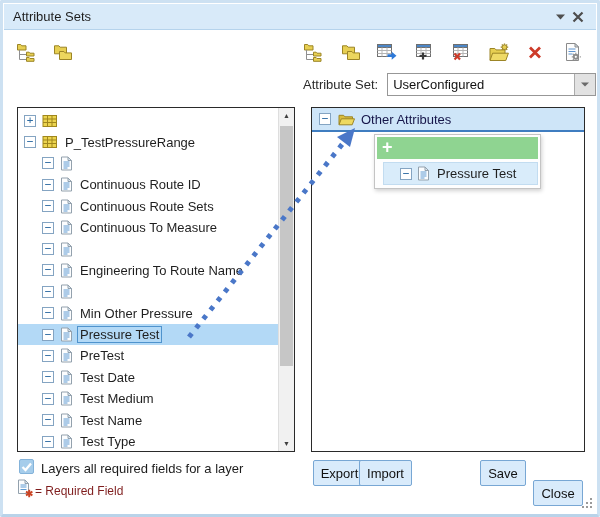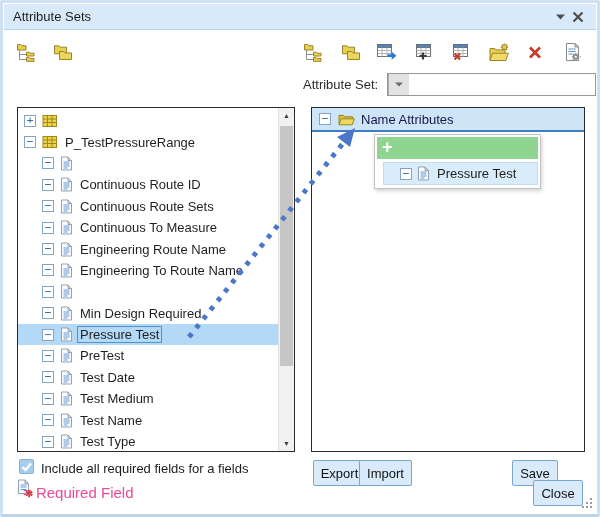--- a/index.html
+++ b/index.html
@@ -46,27 +46,27 @@
          box-shadow:1px 2px 4px rgba(0,0,0,.18);padding:2px;z-index:5;}
   .ghost-green{height:22px;background:#8fd491;color:#fff;font-size:18px;font-weight:bold;line-height:21px;padding-left:5px;}
   .ghost-row{margin:3px 0 1px 6px;height:23px;background:#d9ecfa;border:1px solid #c2dcf0;box-sizing:border-box;
              display:flex;align-items:center;padding-left:16px;font-size:13px;color:#1f1f1f;}
   .ghost-row .expander{margin-right:5px;}
   .arrow-overlay{position:absolute;left:0;top:0;width:600px;height:517px;z-index:20;pointer-events:none;}
   .checkbox{position:absolute;left:16px;top:456px;width:15px;height:15px;background:#a6cdeb;border:1px solid #84b3da;
             border-radius:2px;display:flex;align-items:center;justify-content:center;box-sizing:border-box;}
   .check-label{position:absolute;left:38px;top:458px;font-size:13px;color:#1c1c1c;}
   .legend-icon{position:absolute;left:14px;top:476px;display:flex;}
-  .legend-text{position:absolute;left:20px;top:481px;font-size:15px;color:#ec4899;}
+  .legend-text{position:absolute;left:32px;top:481px;font-size:12px;color:#7f1d1d;}
   .btn{position:absolute;top:457px;height:26px;background:#d9ebfb;border:1px solid #78a7d4;border-radius:2px;
        font-size:13px;color:#111;display:flex;align-items:center;justify-content:center;box-sizing:border-box;
        font-family:"Liberation Sans",sans-serif;}
   .btn-export{left:310px;width:53px;}
   .btn-import{left:356px;width:53px;}
-  .btn-save{left:477px;width:46px;margin-left:32px;}
+  .btn-save{left:477px;width:46px;}
   .btn-close{left:530px;width:50px;margin-top:20px;}
   .grip{position:absolute;right:4px;bottom:5px;}
 </style>
 </head>
 <body>
 
 <div class="dialog">
 
   <div class="titlebar">
     <span class="title">Attribute Sets</span>
@@ -165,20 +165,21 @@
             </g>
           </svg>
         </div>
       </div>
   </div>
 
 
   <div class="attrset">
     <span class="attrset-label">Attribute Set:</span>
     <div class="dropdown">
+      <span class="dropdown-value">UserConfigured</span>
       <span class="dropdown-btn">
           <svg width="8" height="5" viewBox="0 0 8 5">
             <polygon points="0,0.5 8,0.5 4,4.5" fill="#6a6a6a"></polygon>
           </svg>
         </span>
     </div>
   </div>
 
   <div class="panel panel-left">
     <div class="tree">
@@ -246,21 +247,20 @@
         </div>
         <div class="tree-row" style="padding-left: 24px;">
           <span class="expander">−</span>
           <span class="tree-icon">
             <svg width="13" height="15" viewBox="0 0 13 15">
               <path d="M1.5 1 h6.5 l3.5 3.5 v9.5 h-10 z" fill="#fcfdfe" stroke="#93a1ad"></path>
               <path d="M8 1 l3.5 3.5 H8 z" fill="#dbe7f1" stroke="#93a1ad"></path>
               <path d="M3.5 6 h6 M3.5 8 h6 M3.5 10 h6 M3.5 12 h4" stroke="#5e9ad2" fill="none"></path>
             </svg>
           </span>
-          <span class="tree-label">Engineering Route Name</span>
         </div>
         <div class="tree-row" style="padding-left: 24px;">
           <span class="expander">−</span>
           <span class="tree-icon">
             <svg width="13" height="15" viewBox="0 0 13 15">
               <path d="M1.5 1 h6.5 l3.5 3.5 v9.5 h-10 z" fill="#fcfdfe" stroke="#93a1ad"></path>
               <path d="M8 1 l3.5 3.5 H8 z" fill="#dbe7f1" stroke="#93a1ad"></path>
               <path d="M3.5 6 h6 M3.5 8 h6 M3.5 10 h6 M3.5 12 h4" stroke="#5e9ad2" fill="none"></path>
             </svg>
           </span>
@@ -278,21 +278,21 @@
         </div>
         <div class="tree-row" style="padding-left: 24px;">
           <span class="expander">−</span>
           <span class="tree-icon">
             <svg width="13" height="15" viewBox="0 0 13 15">
               <path d="M1.5 1 h6.5 l3.5 3.5 v9.5 h-10 z" fill="#fcfdfe" stroke="#93a1ad"></path>
               <path d="M8 1 l3.5 3.5 H8 z" fill="#dbe7f1" stroke="#93a1ad"></path>
               <path d="M3.5 6 h6 M3.5 8 h6 M3.5 10 h6 M3.5 12 h4" stroke="#5e9ad2" fill="none"></path>
             </svg>
           </span>
-          <span class="tree-label">Min Design Required</span>
+          <span class="tree-label">Min Other Pressure</span>
         </div>
         <div class="tree-row selected" style="padding-left: 24px;">
           <span class="expander">−</span>
           <span class="tree-icon">
             <svg width="13" height="15" viewBox="0 0 13 15">
               <path d="M1.5 1 h6.5 l3.5 3.5 v9.5 h-10 z" fill="#fcfdfe" stroke="#93a1ad"></path>
               <path d="M8 1 l3.5 3.5 H8 z" fill="#dbe7f1" stroke="#93a1ad"></path>
               <path d="M3.5 6 h6 M3.5 8 h6 M3.5 10 h6 M3.5 12 h4" stroke="#5e9ad2" fill="none"></path>
             </svg>
           </span>
@@ -363,21 +363,21 @@
 
   <div class="panel panel-right">
     <div class="folder-header">
       <span class="expander">−</span>
       <span class="tree-icon">
           <svg width="17" height="13" viewBox="0 0 17 13">
             <path d="M1 11.5 V2.3 h4.6 l1.3 1.5 h7.6 v2.5" fill="#d9bd3c" stroke="#9c8526"></path>
             <path d="M1 11.8 L3.3 5.8 h13.2 l-2.3 6 z" fill="#eed95f" stroke="#9c8526"></path>
           </svg>
         </span>
-      <span>Name Attributes</span>
+      <span>Other Attributes</span>
     </div>
     <div class="ghost">
       <div class="ghost-green">
         <span>+</span>
       </div>
       <div class="ghost-row">
         <span class="expander">−</span>
         <span class="tree-icon">
             <svg width="13" height="15" viewBox="0 0 13 15">
               <path d="M1.5 1 h6.5 l3.5 3.5 v9.5 h-10 z" fill="#fcfdfe" stroke="#93a1ad"></path>
@@ -393,21 +393,21 @@
   <svg class="arrow-overlay" viewBox="0 0 600 517">
     <line x1="186" y1="334" x2="341" y2="139" stroke="#4a77c8" stroke-width="5" stroke-dasharray="4.5 7"></line>
     <polygon points="352,125 347,144 334,134" fill="#4a77c8"></polygon>
   </svg>
 
   <div class="checkbox">
       <svg width="13" height="13" viewBox="0 0 13 13">
         <polyline points="2.5,7 5.5,10 11,3.5" fill="none" stroke="#fff" stroke-width="2.3"></polyline>
       </svg>
     </div>
-  <div class="check-label">Include all required fields for a fields</div>
+  <div class="check-label">Layers all required fields for a layer</div>
 
   <span class="legend-icon">
       <svg width="17" height="19" viewBox="0 0 17 19">
         <path d="M1.5 1 h6.5 l3.5 3.5 v10 h-10 z" fill="#fcfdfe" stroke="#93a1ad"></path>
         <path d="M8 1 l3.5 3.5 H8 z" fill="#dbe7f1" stroke="#93a1ad"></path>
         <path d="M3.5 6 h6 M3.5 8 h6 M3.5 10.5 h6" stroke="#5e9ad2" fill="none"></path>
         <g stroke="#cb4424" stroke-width="1.9">
           <path d="M12.2 10.8 v7.4 M9 12.7 l6.4 3.6 M15.4 12.7 L9 16.3"></path>
         </g>
       </svg>

